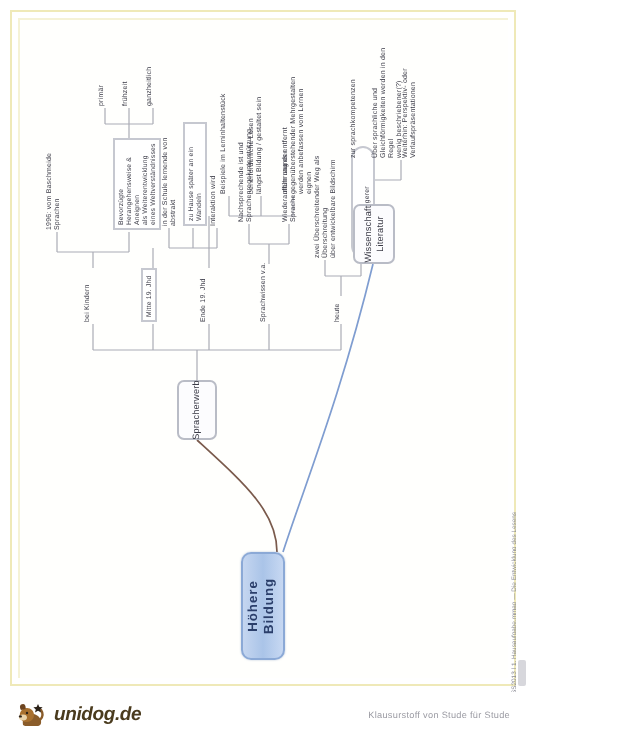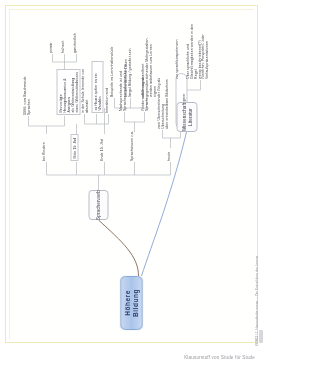--- a/index.html
+++ b/index.html
@@ -300,16 +300,37 @@
 
   <div class="caption-wrap">
     <span>SS2013 | 1. Hausaufgabe.mmap  —  Die Entwicklung des Lesens</span>
   </div>
 
   <div class="scroll-sliver">
     <div class="scroll-thumb"></div>
   </div>
 
   <div class="footer">
+    <div class="logo">
+      <svg class="logo-mark" viewBox="0 0 34 34">
+
+        <path d="M7 27 C6 21 8 17 13 16 C19 15 24 18 25 23 C25.6 26 24 28 21 28 L9 28 Z" fill="#8a5c2a"></path>
+
+        <path d="M4 19 C3 14 6 10 11 10 C15 10 18 13 18 17 C18 21 15 24 11 24 C7 24 4.6 22 4 19 Z" fill="#a8702f"></path>
+
+        <path d="M5 12 C3 9 4 6 7 6 C9 6 10 8 9.6 11 Z" fill="#6d4420"></path>
+
+        <ellipse cx="7" cy="19.5" rx="4" ry="3" fill="#e8d2ab"></ellipse>
+
+        <ellipse cx="4.4" cy="18.4" rx="1.5" ry="1.2" fill="#2b2118"></ellipse>
+
+        <circle cx="11" cy="15" r="1.2" fill="#2b2118"></circle>
+
+        <path d="M24 22 C27 19 27 15 25 12" fill="none" stroke="#8a5c2a" stroke-width="2.4" stroke-linecap="round"></path>
+
+        <path d="M22 6 l1.4 3 3.2.3 -2.4 2.1 .8 3.1 -3-1.7 -3 1.7 .8-3.1 -2.4-2.1 3.2-.3 Z" fill="#2b2118"></path>
+      </svg>
+      <span class="logo-text">unidog.de</span>
+    </div>
     <div class="footer-tagline">Klausurstoff von Stude für Stude</div>
   </div>
 
 </div>
 
 </body></html>

